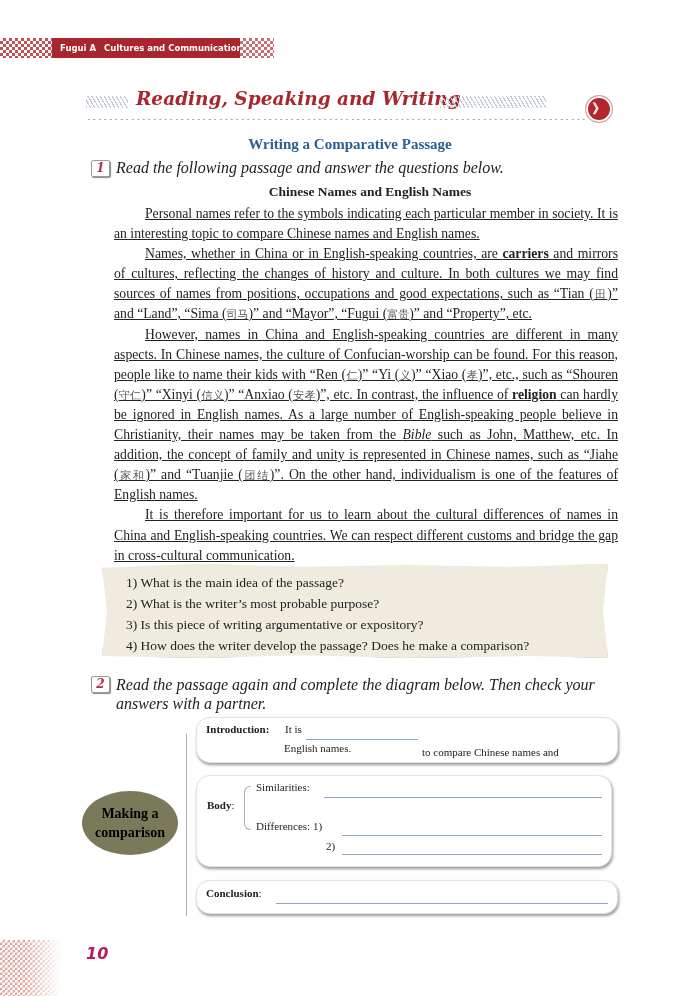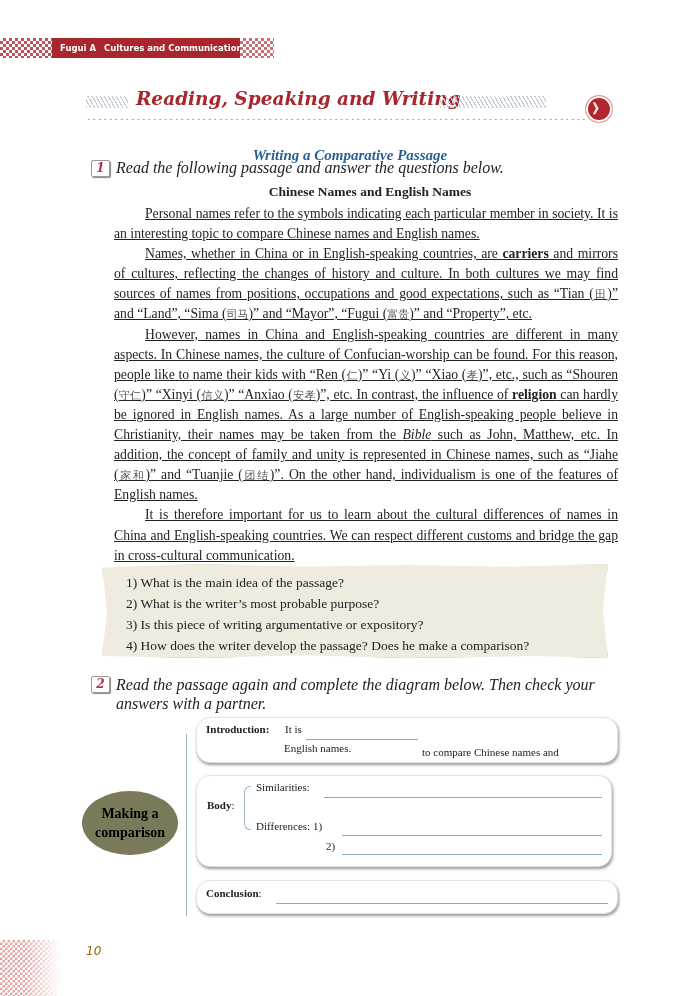--- a/index.html
+++ b/index.html
@@ -15,21 +15,21 @@
   .checker-right{left:240px;top:38px;width:34px;height:20px;
     background-image:linear-gradient(45deg,#b3343a 25%,transparent 25%,transparent 75%,#b3343a 75%),linear-gradient(45deg,#b3343a 25%,transparent 25%,transparent 75%,#b3343a 75%);
     background-size:6px 6px;background-position:0 0,3px 3px;opacity:.7;}
   
   .hatch{height:12px;background:repeating-linear-gradient(60deg,#c5ccd6 0 1.2px,transparent 1.2px 3.5px);}
   .hatch-left{left:86px;top:96px;width:42px;}
   .hatch-right{left:440px;top:96px;width:106px;}
   .section-title{left:136px;top:88px;font-family:"DejaVu Serif",serif;font-style:italic;font-weight:bold;font-size:18.5px;color:#a8262d;white-space:nowrap;}
   .dotline{left:86px;top:118px;width:500px;height:3px;background:radial-gradient(circle,#9aa0a8 0.9px,transparent 1.1px) 0 0/5.5px 3px repeat-x;}
   .nav-icon{left:586px;top:96px;width:26px;height:26px;border-radius:50%;background:#b3262d;box-shadow:0 0 0 2px #fff inset,0 0 0 1px #d6a0a0;color:#fff;font-size:13px;line-height:26px;text-align:center;font-family:"DejaVu Sans",sans-serif;font-weight:bold;}
-  .subtitle{left:0;width:700px;top:147px;text-align:center;font-family:"Liberation Serif",serif;font-weight:bold;font-size:15px;color:#2a5f93;font-style:italic;}
+  .subtitle{left:0;width:700px;top:136px;text-align:center;font-family:"Liberation Serif",serif;font-weight:bold;font-size:15px;color:#2a5f93;}
   
   .num-badge{width:17px;height:15px;border:1px solid #999;border-radius:2px;box-shadow:1px 1px 1px #888;background:#fff;color:#b0304a;font-style:italic;font-weight:bold;font-size:12px;line-height:15px;text-align:center;font-family:"DejaVu Serif",serif;}
   .instr{font-style:italic;font-size:16px;color:#222;}
   .passage-title{left:0;width:740px;top:184px;text-align:center;font-weight:bold;font-size:13.5px;}
   .passage{left:114px;top:204px;width:504px;font-size:13.7px;line-height:20.1px;text-align:justify;text-decoration:underline;}
   .passage p{margin:0;text-indent:31px;}
   .cn{font-size:11px;color:#555;}
   
   .qbox{left:102px;top:564px;width:506px;height:94px;background:#efebde;box-shadow:0 1px 3px #888;
     clip-path:polygon(0 4%,8% 2%,20% 0,40% 3%,60% 1%,80% 3%,100% 0,99% 50%,100% 100%,85% 98%,60% 100%,40% 97%,20% 100%,0 98%,1% 50%);}
@@ -38,21 +38,21 @@
   .oval{left:82px;top:791px;width:96px;height:64px;border-radius:50%;background:#7a7a5a;color:#000000;font-weight:bold;font-size:14px;text-align:center;display:flex;align-items:center;justify-content:center;line-height:19px;}
   .vline{left:186px;top:734px;width:0;height:182px;border-left:1.2px solid #9fb4c8;}
   .card{background:#fff;border-radius:14px;border:1px solid #e4e4e4;box-shadow:1px 2px 3px #999;}
   .card1{left:196px;top:717px;width:420px;height:44px;}
   .card2{left:196px;top:775px;width:414px;height:90px;}
   .card3{left:196px;top:880px;width:420px;height:32px;}
   .lbl{font-size:11px;white-space:nowrap;}
   .b{font-weight:bold;}
   .blank{border-bottom:1px solid #8fa9c2;height:1px;}
   .brace{left:244px;top:786px;width:6px;height:42px;border:1px solid #9fb4c8;border-right:none;border-radius:6px 0 0 6px;}
-  .page-num{left:86px;top:944px;font-family:"DejaVu Sans",sans-serif;font-style:italic;font-weight:normal;font-size:12px;color:#a16207;}
+  .page-num{left:86px;top:944px;font-family:"DejaVu Sans",sans-serif;font-style:italic;font-weight:bold;font-size:16px;color:#be185d;}
   .checker-bottom{left:0;top:940px;width:62px;height:56px;
     background-image:linear-gradient(45deg,#c5554f 25%,transparent 25%,transparent 75%,#c5554f 75%),linear-gradient(45deg,#c5554f 25%,transparent 25%,transparent 75%,#c5554f 75%);
     background-size:5px 5px;background-position:0 0,2.5px 2.5px;opacity:.55;
     -webkit-mask-image:linear-gradient(90deg,#000 40%,transparent);mask-image:linear-gradient(90deg,#000 40%,transparent);}
 </style>
 </head>
 <body>
 
 <div class="abs checker-left"></div>
 <div class="abs theme-band">

